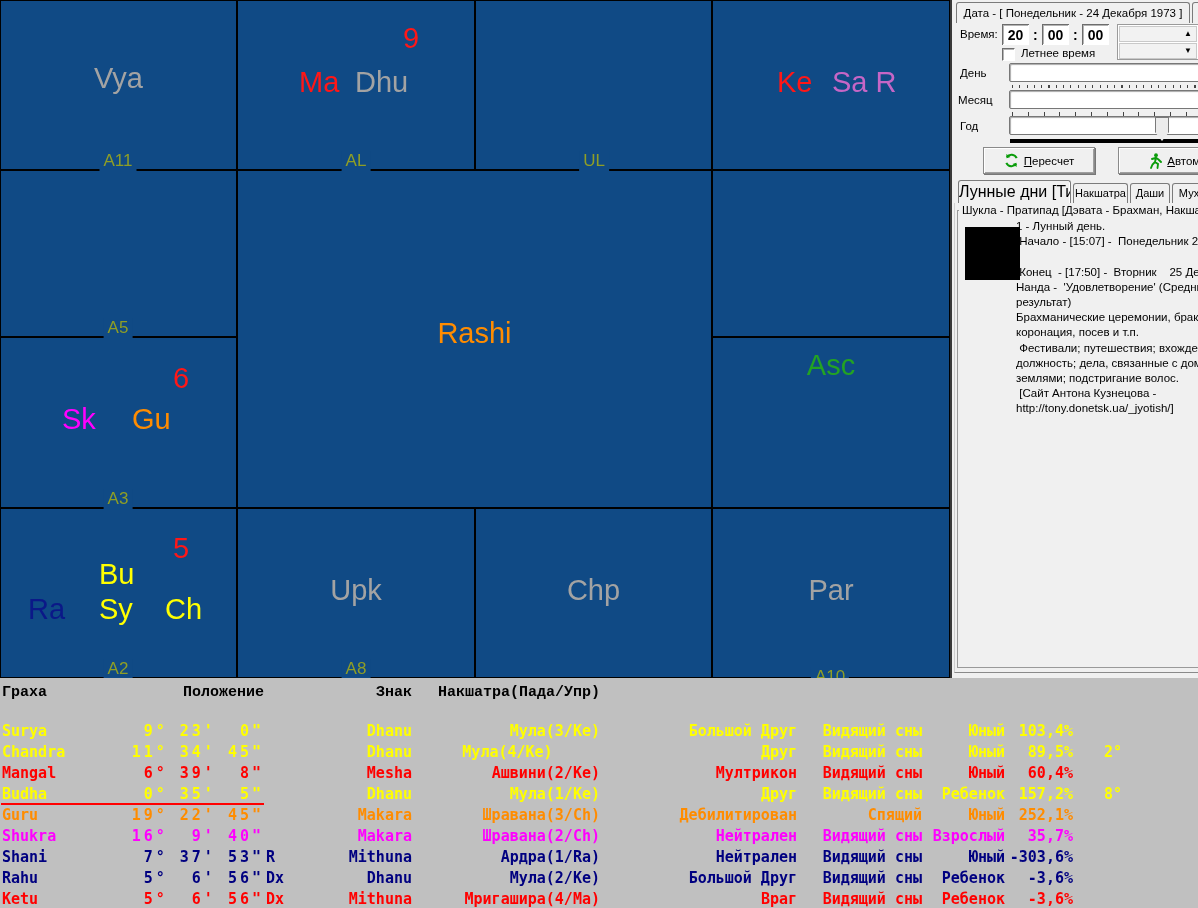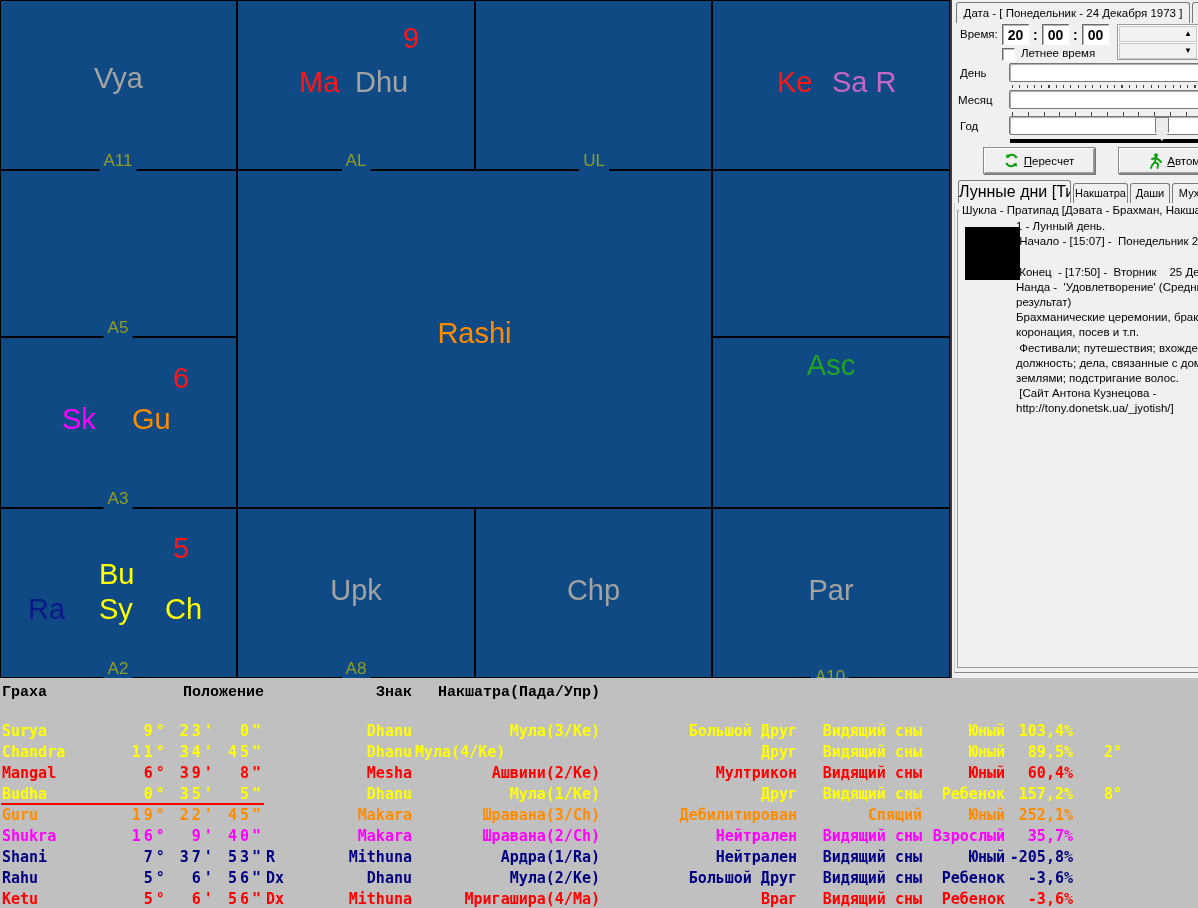--- a/index.html
+++ b/index.html
@@ -230,21 +230,21 @@
         <span class="tcell" style="left: 415px; width: 185px; text-align: right;">Мула(3/Ke)</span>
         <span class="tcell" style="left: 605px; width: 192px; text-align: right;">Большой Друг</span>
         <span class="tcell" style="left: 800px; width: 122px; text-align: right;">Видящий сны</span>
         <span class="tcell" style="left: 925px; width: 80px; text-align: right;">Юный</span>
         <span class="tcell" style="left: 1006px; width: 67px; text-align: right;">103,4%</span>
       </div>
       <div class="trow" style="top: 65px; color: rgb(255, 255, 0);">
         <span class="tcell" style="left: 2px; width: 110px; text-align: left;">Chandra</span>
         <span class="tcell ls" style="left: 130px; width: 134px; text-align: right;">11° 34' 45"</span>
         <span class="tcell" style="left: 300px; width: 112px; text-align: right;">Dhanu</span>
-        <span class="tcell" style="left: 415px; width: 185px; text-align: left;">Мула(4/Ke)</span>
+        <span class="tcell" style="left: 415px; width: 185px; text-align: center;">Мула(4/Ke)</span>
         <span class="tcell" style="left: 605px; width: 192px; text-align: right;">Друг</span>
         <span class="tcell" style="left: 800px; width: 122px; text-align: right;">Видящий сны</span>
         <span class="tcell" style="left: 925px; width: 80px; text-align: right;">Юный</span>
         <span class="tcell" style="left: 1006px; width: 67px; text-align: right;">89,5%</span>
         <span class="tcell" style="left: 1066px; width: 56px; text-align: right;">2°</span>
       </div>
       <div class="trow" style="top: 86px; color: rgb(255, 0, 0);">
         <span class="tcell" style="left: 2px; width: 110px; text-align: left;">Mangal</span>
         <span class="tcell ls" style="left: 130px; width: 134px; text-align: right;"> 6° 39'  8"</span>
         <span class="tcell" style="left: 300px; width: 112px; text-align: right;">Mesha</span>
@@ -288,21 +288,21 @@
       </div>
       <div class="trow" style="top: 170px; color: rgb(0, 0, 128);">
         <span class="tcell" style="left: 2px; width: 110px; text-align: left;">Shani</span>
         <span class="tcell ls" style="left: 130px; width: 134px; text-align: right;"> 7° 37' 53"</span>
         <span class="tcell" style="left: 266px; width: 40px; text-align: left;">R</span>
         <span class="tcell" style="left: 300px; width: 112px; text-align: right;">Mithuna</span>
         <span class="tcell" style="left: 415px; width: 185px; text-align: right;">Ардра(1/Ra)</span>
         <span class="tcell" style="left: 605px; width: 192px; text-align: right;">Нейтрален</span>
         <span class="tcell" style="left: 800px; width: 122px; text-align: right;">Видящий сны</span>
         <span class="tcell" style="left: 925px; width: 80px; text-align: right;">Юный</span>
-        <span class="tcell" style="left: 1006px; width: 67px; text-align: right;">-205,8%</span>
+        <span class="tcell" style="left: 1006px; width: 67px; text-align: right;">-303,6%</span>
       </div>
       <div class="trow" style="top: 191px; color: rgb(0, 0, 128);">
         <span class="tcell" style="left: 2px; width: 110px; text-align: left;">Rahu</span>
         <span class="tcell ls" style="left: 130px; width: 134px; text-align: right;"> 5°  6' 56"</span>
         <span class="tcell" style="left: 266px; width: 40px; text-align: left;">Dx</span>
         <span class="tcell" style="left: 300px; width: 112px; text-align: right;">Dhanu</span>
         <span class="tcell" style="left: 415px; width: 185px; text-align: right;">Мула(2/Ke)</span>
         <span class="tcell" style="left: 605px; width: 192px; text-align: right;">Большой Друг</span>
         <span class="tcell" style="left: 800px; width: 122px; text-align: right;">Видящий сны</span>
         <span class="tcell" style="left: 925px; width: 80px; text-align: right;">Ребенок</span>

